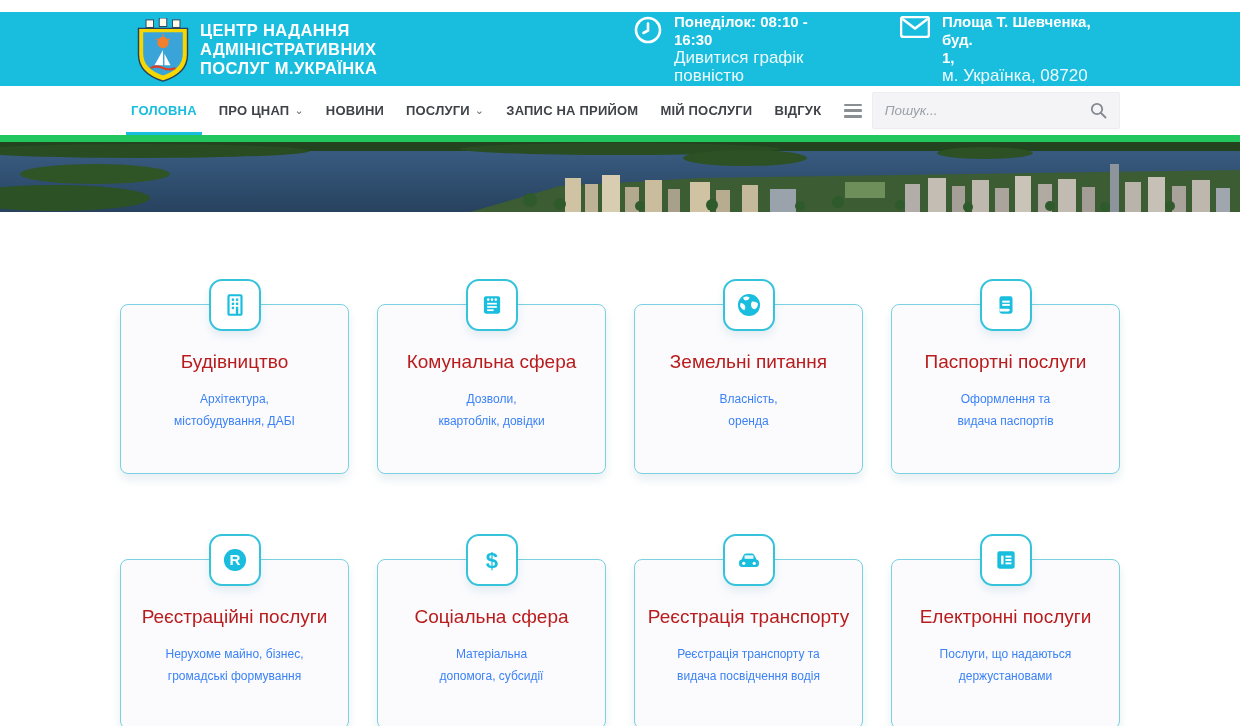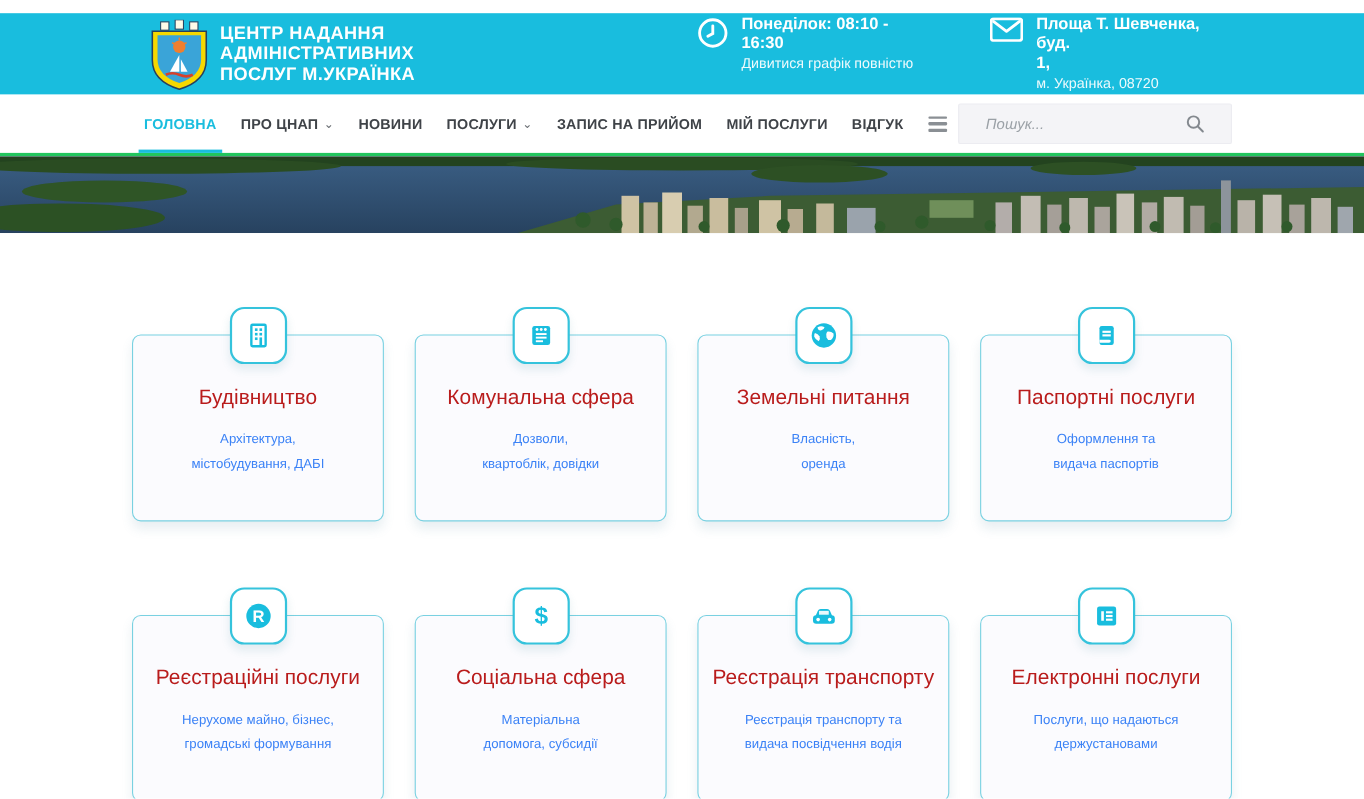--- a/index.html
+++ b/index.html
@@ -10,37 +10,37 @@
   .topbar { height:74px; background:#19bdde; }
   .topbar-inner { width:1000px; margin:12px auto; height:100%；; height:100%;
     display:flex; align-items:center; }
   .logo { width:58px; height:66px; margin:4px 8px 0 14px; flex:none; cursor:pointer; }
   .site-title { color:#fff; font-weight:bold; font-size:16.5px; line-height:19px;
     letter-spacing:.4px; text-transform:uppercase; }
   .hdr-info { display:flex; align-items:flex-start; margin-left:auto; gap:56px; padding-right:8px; }
   .hdr-item { display:flex; gap:12px; align-items:flex-start; }
   .hdr-item .txt { color:#fff; max-width:170px; }
   .hdr-line-strong { font-weight:bold; font-size:15px; line-height:18px; }
-  .hdr-line-soft { font-weight:normal; font-size:13px; line-height:18px; color:rgba(255,255,255,.92); cursor:pointer; }
+  .hdr-line-soft { font-weight:normal; font-size:17px; line-height:18px; color:rgba(255,255,255,.92); cursor:pointer; }
   .hdr-icon { margin-top:3px; }
 
   
-  .nav { height:56px; background:#fff; border-bottom:3px solid #22c55e; }
+  .nav { height:56px; background:#fff; border-bottom:7px solid #22c55e; }
   .nav-inner { width:1000px; margin:0 auto; height:100%; display:flex; align-items:center; }
   .nav-item { position:relative; height:100%; display:flex; align-items:center;
     padding:0 11px; font-size:13px; font-weight:bold; color:#3f4348;
     letter-spacing:.2px; cursor:pointer; white-space:nowrap; }
   .nav-item.active { color:#19bdde; }
   .active-bar { position:absolute; left:6px; right:6px; bottom:0; height:3px; background:#19bdde; }
   .chev { font-size:11px; color:#6b6f74; margin-left:5px; font-weight:normal; }
   .burger { width:22px; height:14px; margin:0 10px 0 12px; display:flex; flex-direction:column;
     justify-content:space-between; cursor:pointer; }
   .burger div { height:2.5px; background:#8a8f94; border-radius:1px; }
   .search-wrap { margin-left:auto; width:308px; height:37px; background:#f4f4f7;
-    border:1px solid #ececf1; border-radius:2px; display:flex; align-items:center; padding:0 24px; }
+    border:1px solid #ececf1; border-radius:2px; display:flex; align-items:center; padding:0 12px; }
   .search-wrap input { flex:1; border:none; outline:none; background:transparent;
     font-style:italic; font-size:13.5px; color:#555;
     font-family:"Liberation Sans","DejaVu Sans",sans-serif; }
   .search-wrap input::placeholder { color:#9aa0a6; }
   .search-btn { flex:none; cursor:pointer; display:flex; }
 
   
   .hero { height:70px; overflow:hidden; }
   .hero svg { display:block; }
 

